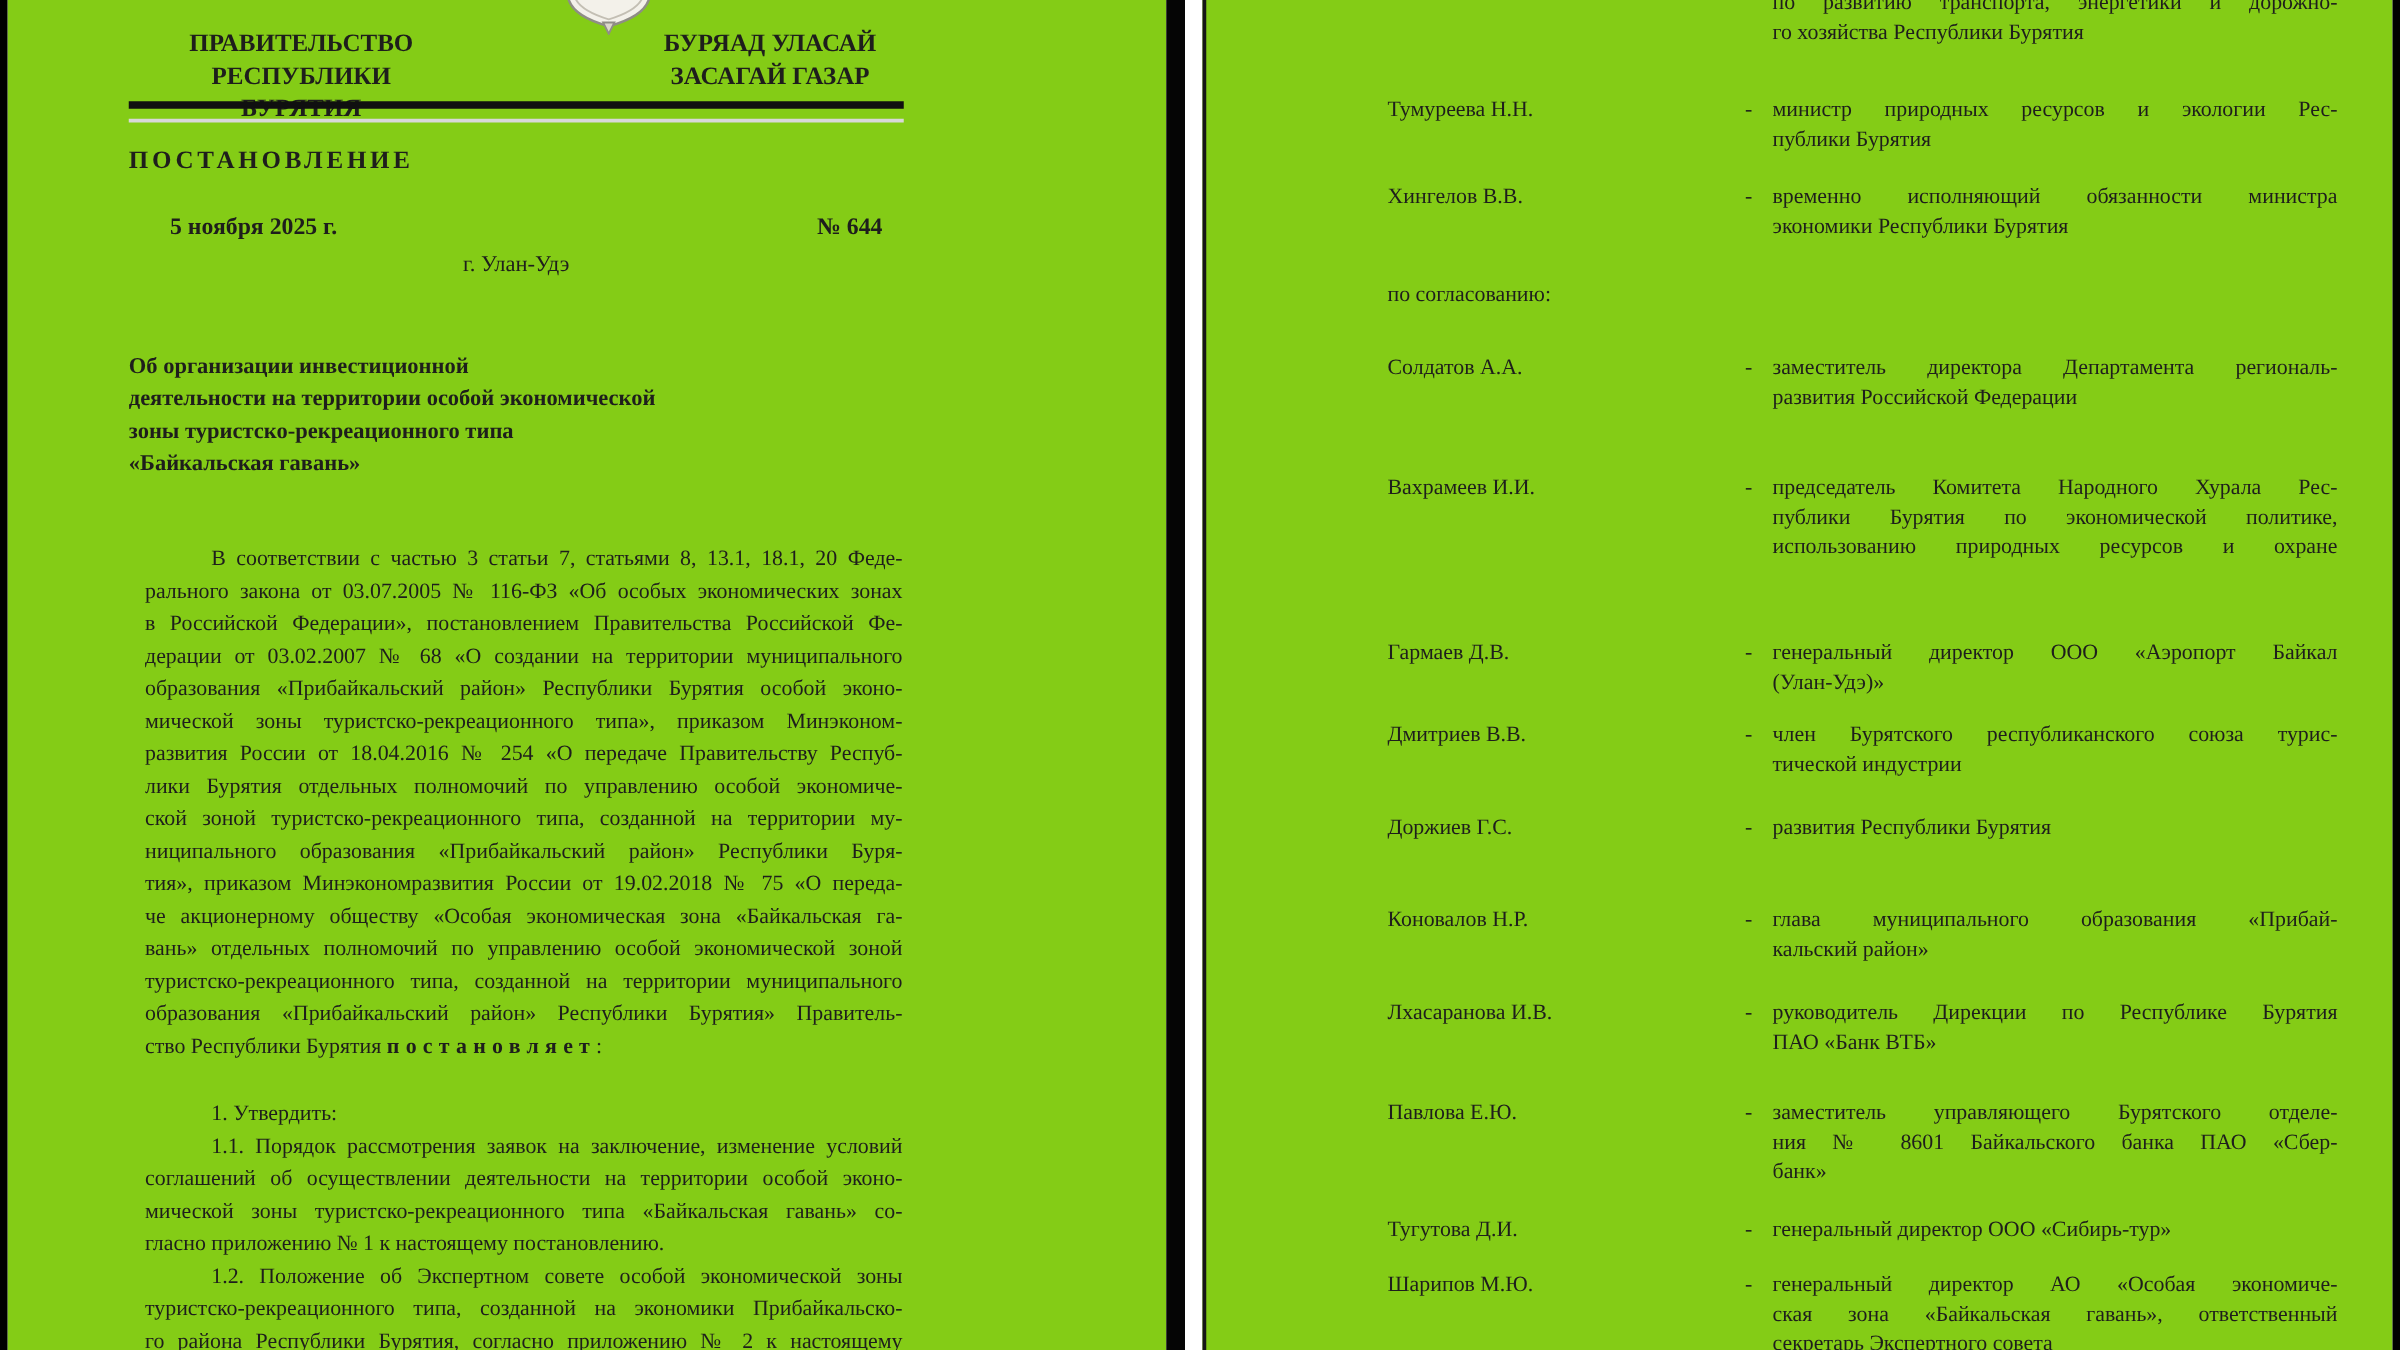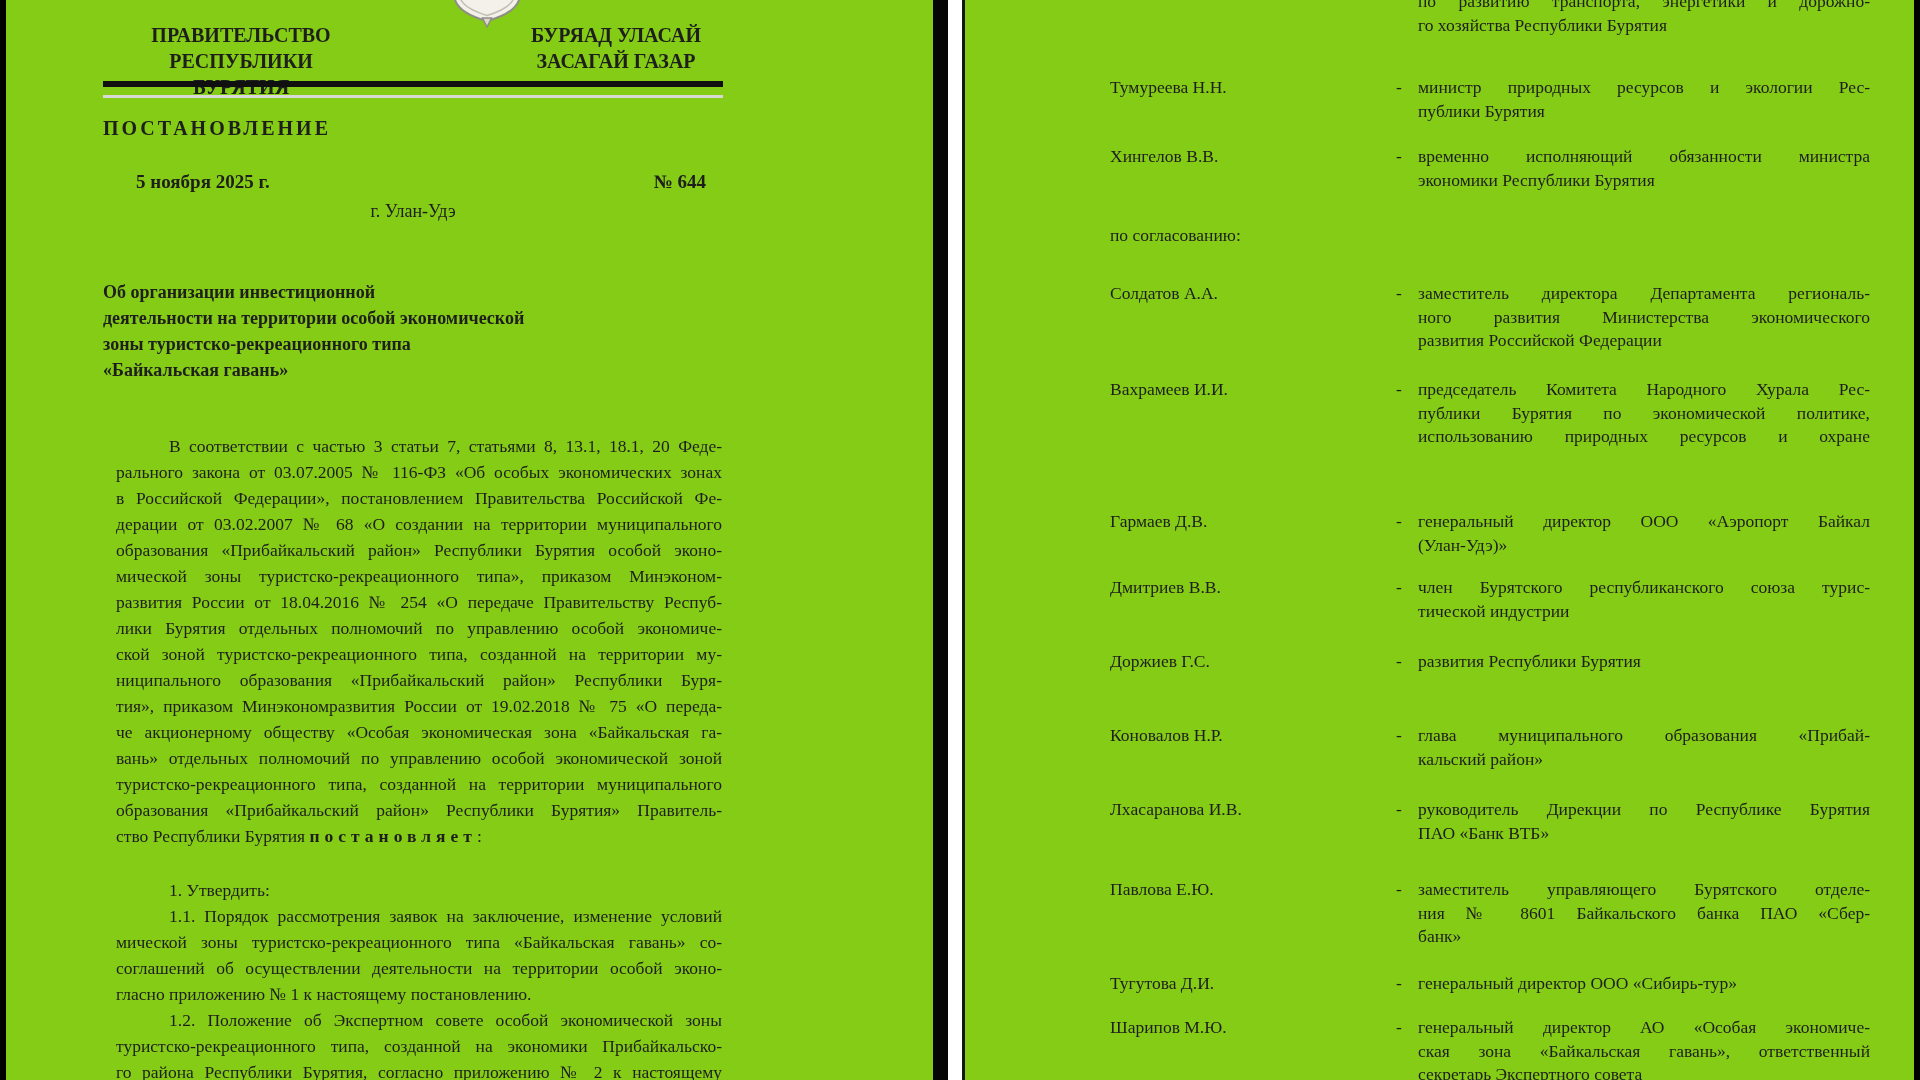--- a/index.html
+++ b/index.html
@@ -109,22 +109,22 @@
             <div class="bline">вань» отдельных полномочий по управлению особой экономической зоной</div>
             <div class="bline">туристско-рекреационного типа, созданной на территории муниципального</div>
             <div class="bline">образования «Прибайкальский район» Республики Бурятия» Правитель-</div>
             <div class="bline noj"><span>ство Республики Бурятия </span><span class="spaced">постановляет</span><span>:</span></div>
           </div>
           <div class="para">
             <div class="bline ind noj">1. Утвердить:</div>
           </div>
           <div class="para">
             <div class="bline ind">1.1. Порядок рассмотрения заявок на заключение, изменение условий</div>
+            <div class="bline">соглашений об осуществлении деятельности на территории особой эконо-</div>
             <div class="bline">мической зоны туристско-рекреационного типа «Байкальская гавань» со-</div>
-            <div class="bline">соглашений об осуществлении деятельности на территории особой эконо-</div>
             <div class="bline noj">гласно приложению № 1 к настоящему постановлению.</div>
           </div>
           <div class="para">
             <div class="bline ind">1.2. Положение об Экспертном совете особой экономической зоны</div>
             <div class="bline">туристско-рекреационного типа, созданной на экономики Прибайкальско-</div>
             <div class="bline">го района Республики Бурятия, согласно приложению № 2 к настоящему</div>
           </div>
         </div>
 
     </div>
@@ -157,21 +157,20 @@
           </div>
         </div>
         <div class="entry" style="top: 224px;">
           <div class="m-label">по согласованию:</div>
         </div>
         <div class="entry" style="top: 282px;">
           <div class="m-name">Солдатов А.А.</div>
           <div class="m-dash">-</div>
           <div class="m-desc">
             <div class="rline">заместитель директора Департамента региональ-</div>
-            <div class="rline">ного развития Министерства экономического</div>
             <div class="rline noj">развития Российской Федерации</div>
           </div>
         </div>
         <div class="entry" style="top: 378px;">
           <div class="m-name">Вахрамеев И.И.</div>
           <div class="m-dash">-</div>
           <div class="m-desc">
             <div class="rline">председатель Комитета Народного Хурала Рес-</div>
             <div class="rline">публики Бурятия по экономической политике,</div>
             <div class="rline">использованию природных ресурсов и охране</div>

